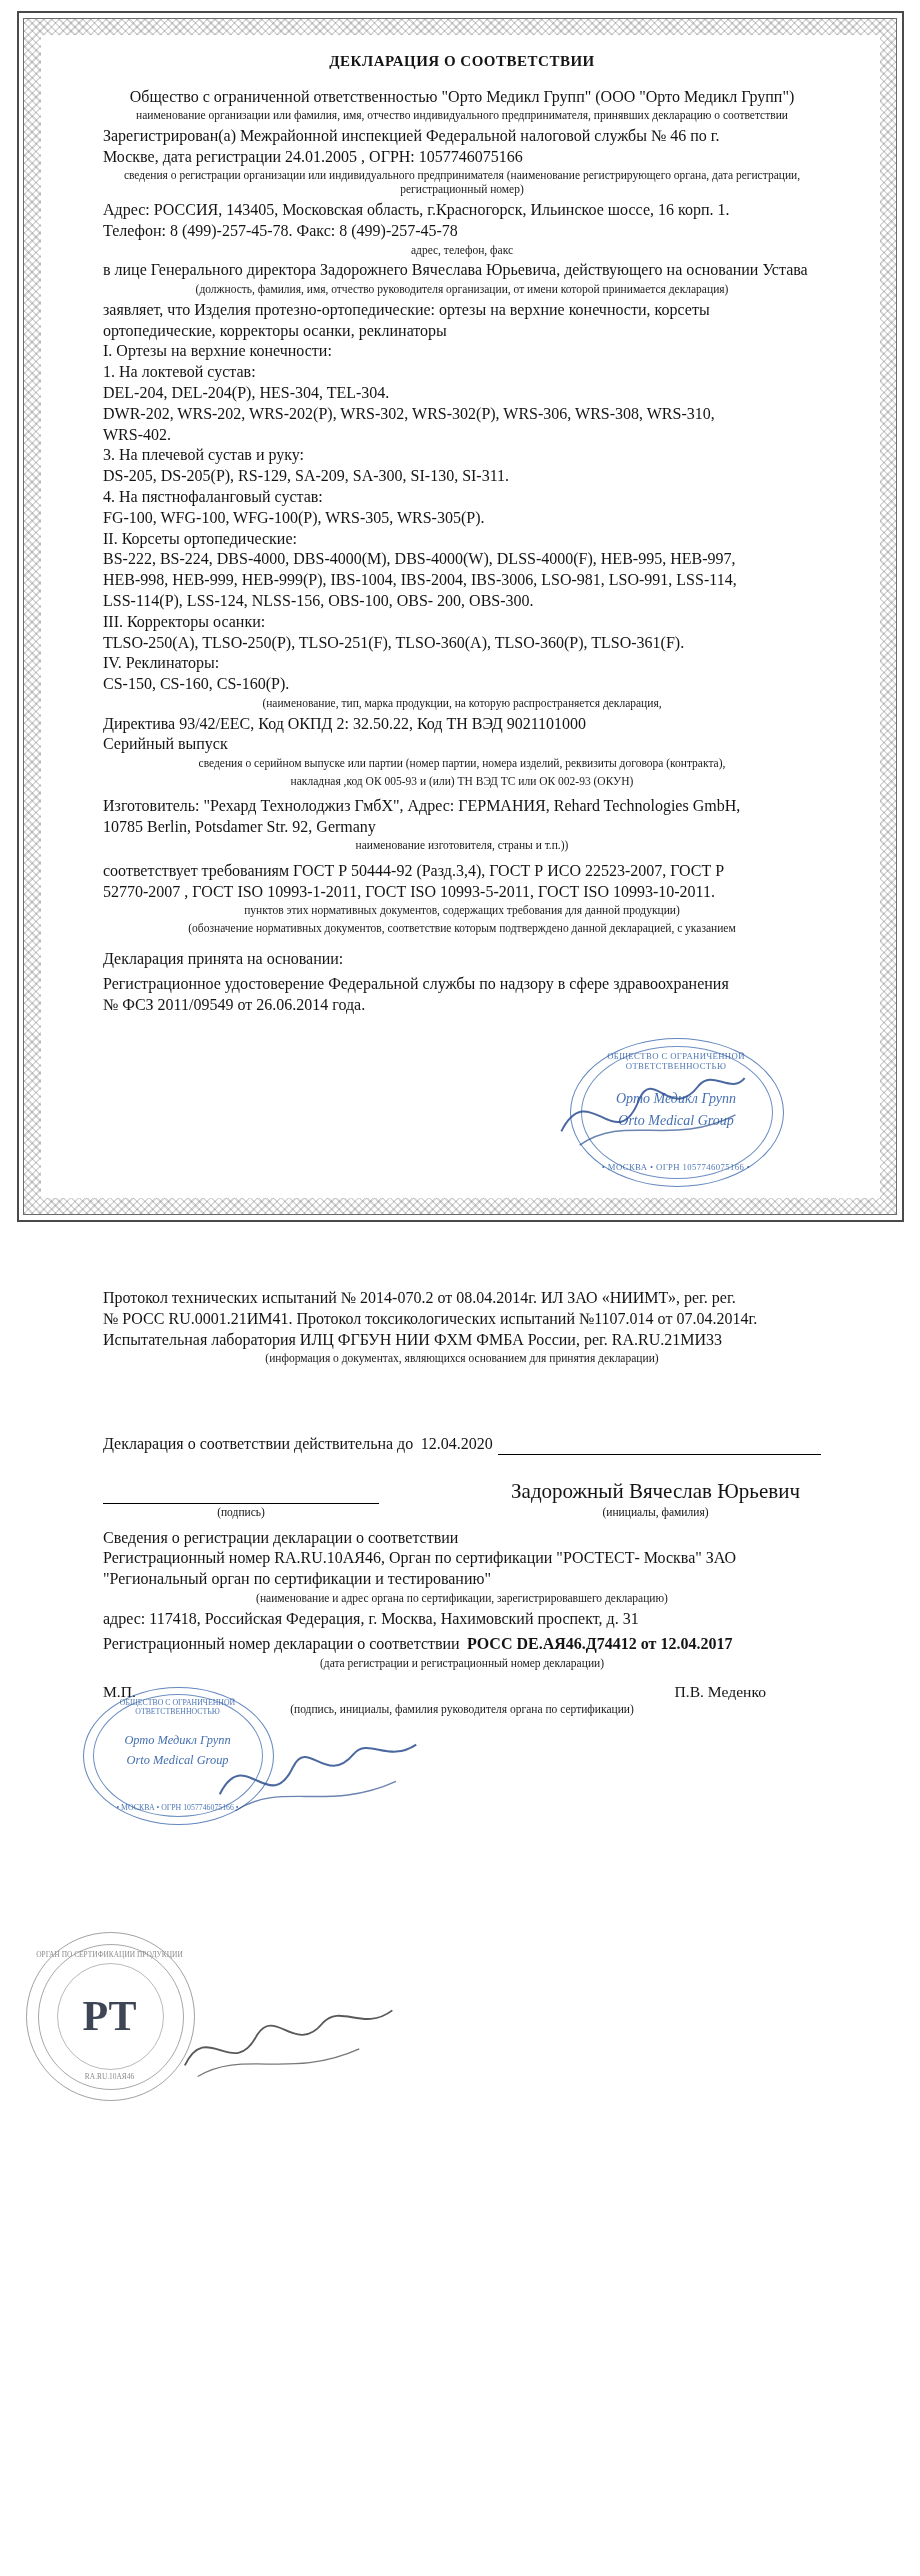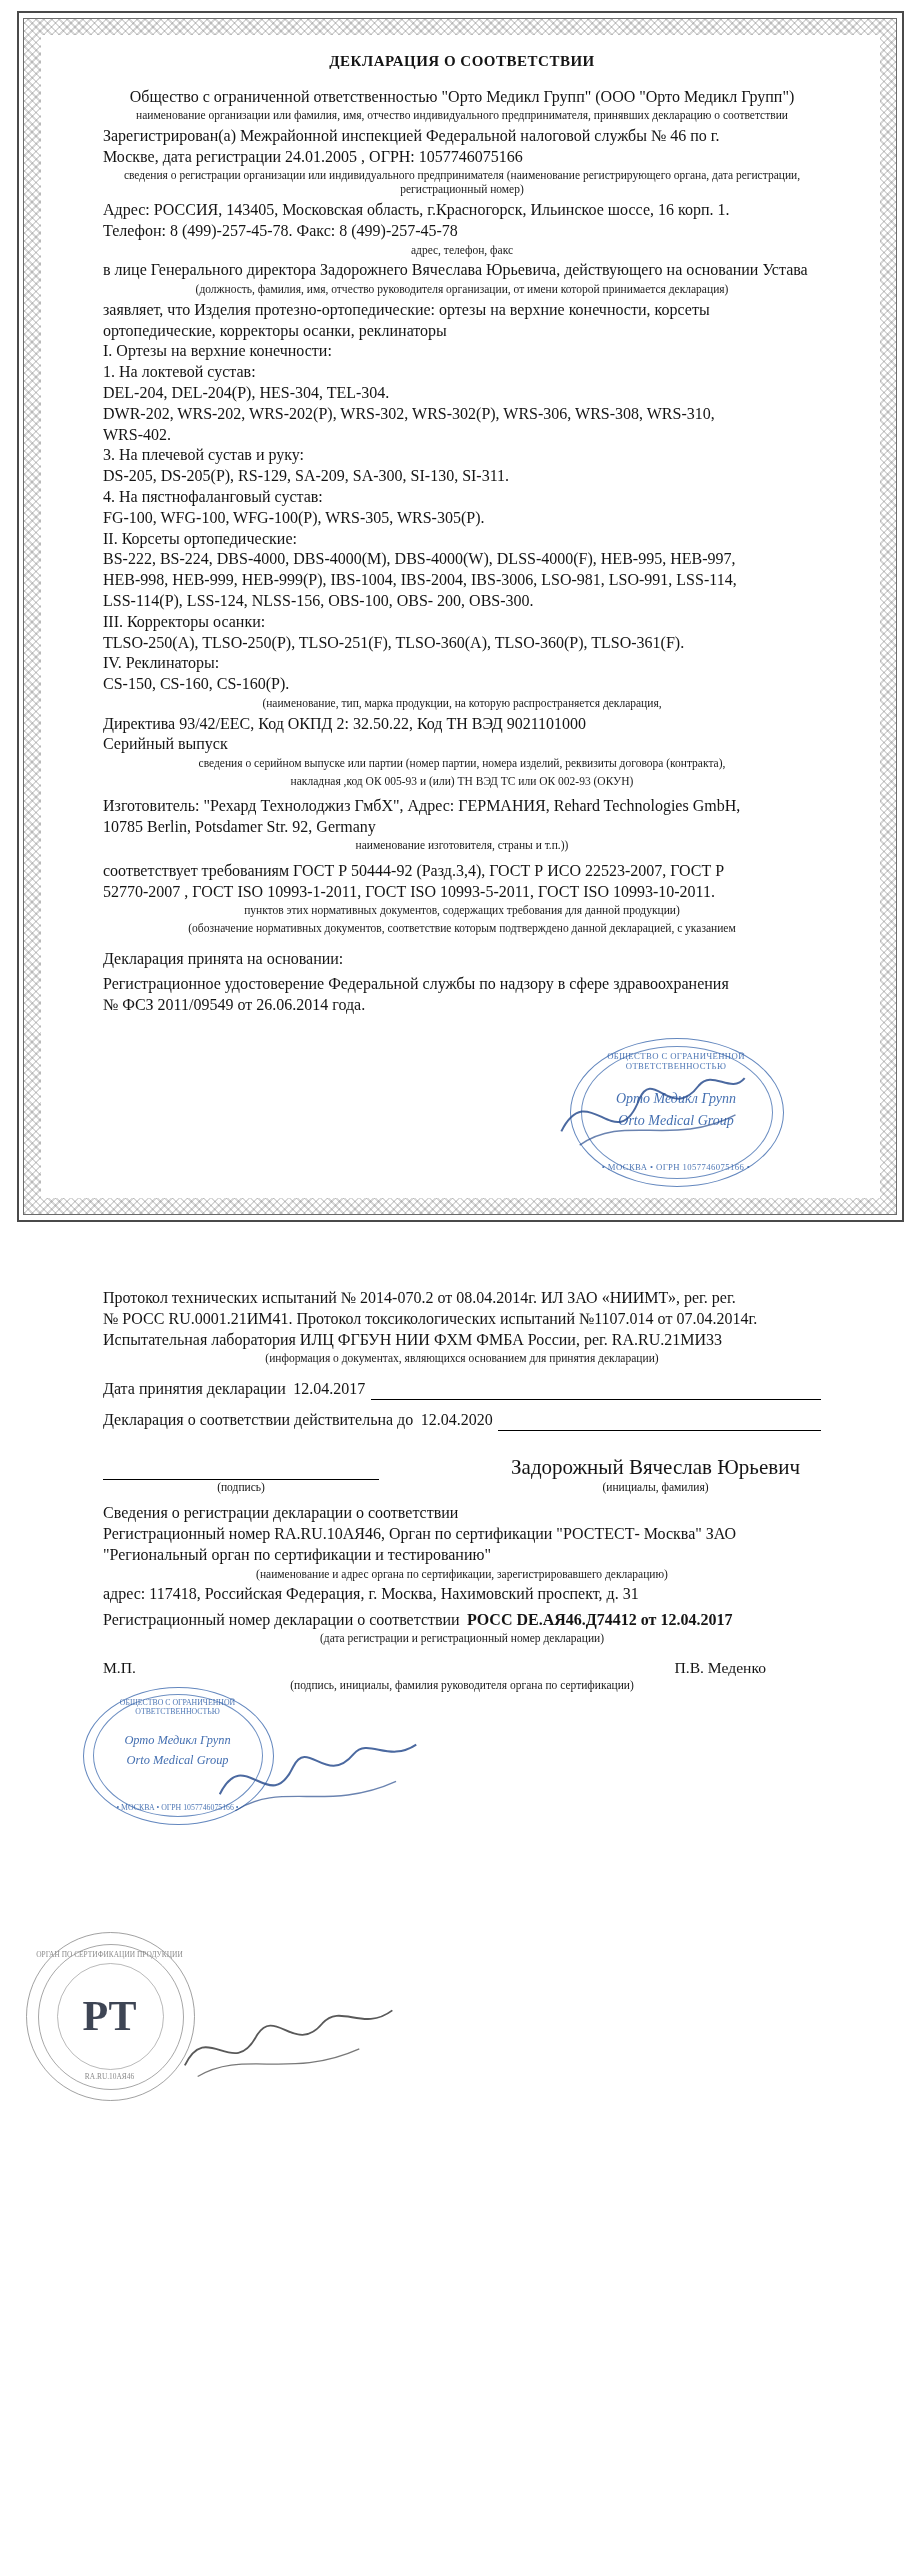--- a/index.html
+++ b/index.html
@@ -328,31 +328,26 @@
 
   <div class="lower">
 
     <p class="line">Протокол  технических испытаний № 2014-070.2 от 08.04.2014г. ИЛ ЗАО «НИИМТ», рег. рег.</p>
     <p class="line">№ РОСС RU.0001.21ИМ41. Протокол токсикологических испытаний №1107.014 от 07.04.2014г.</p>
     <p class="line">Испытательная лаборатория ИЛЦ ФГБУН НИИ ФХМ ФМБА России, рег. RA.RU.21МИ33</p>
     <p class="cap">(информация о документах, являющихся основанием для принятия декларации)</p>
 
     <div class="gap-m"></div>
 
-    <div class="row-line">
-      <span class="label line">Дата принятия декларации</span>
-      <span class="label line" style="margin-left:7.4px;">12.04.2017</span>
-      <span class="rule"></span>
-    </div>
 
     <div class="gap-m"></div>
 
     <div class="row-line">
       <span class="label line">Декларация о соответствии действительна до</span>
-      <span class="label line" style="margin-left:7.4px;">12.04.2020</span>
+      <span class="label line" style="margin-left:7.4px;margin-top:45px;">12.04.2020</span>
       <span class="rule"></span>
     </div>
 
     <div class="sig-row">
       <div class="sig-col">
         <div class="sig-rule"></div>
         <div class="sig-cap">(подпись)</div>
       </div>
       <div class="name-col">
         <div class="nm">Задорожный Вячеслав Юрьевич</div>

